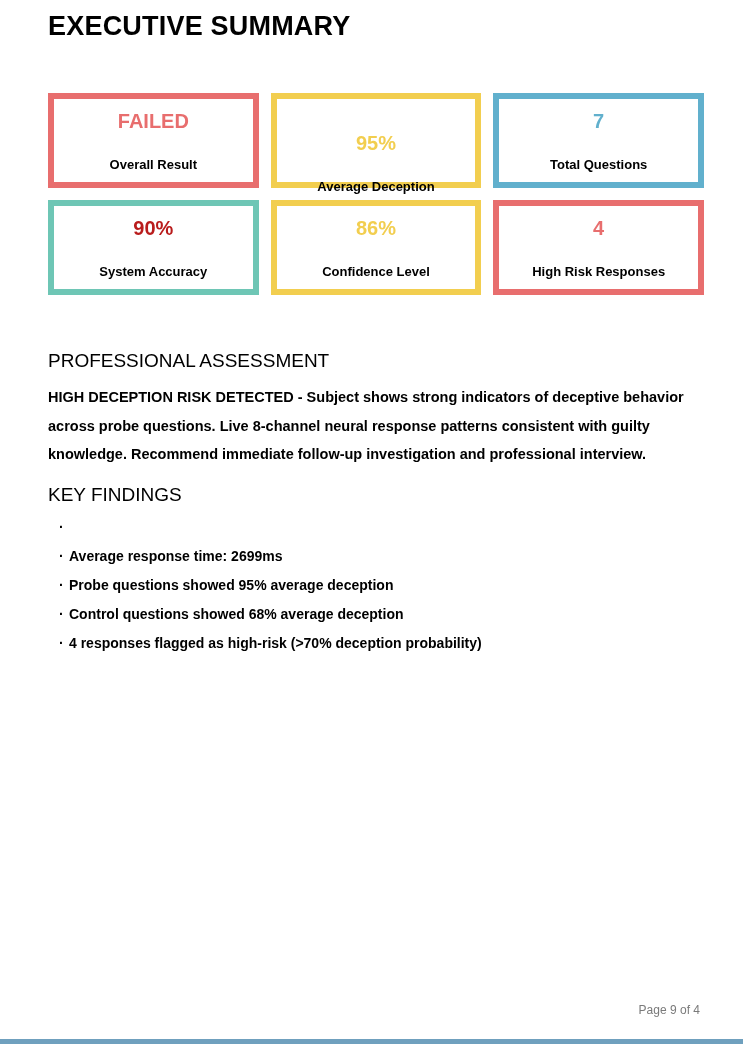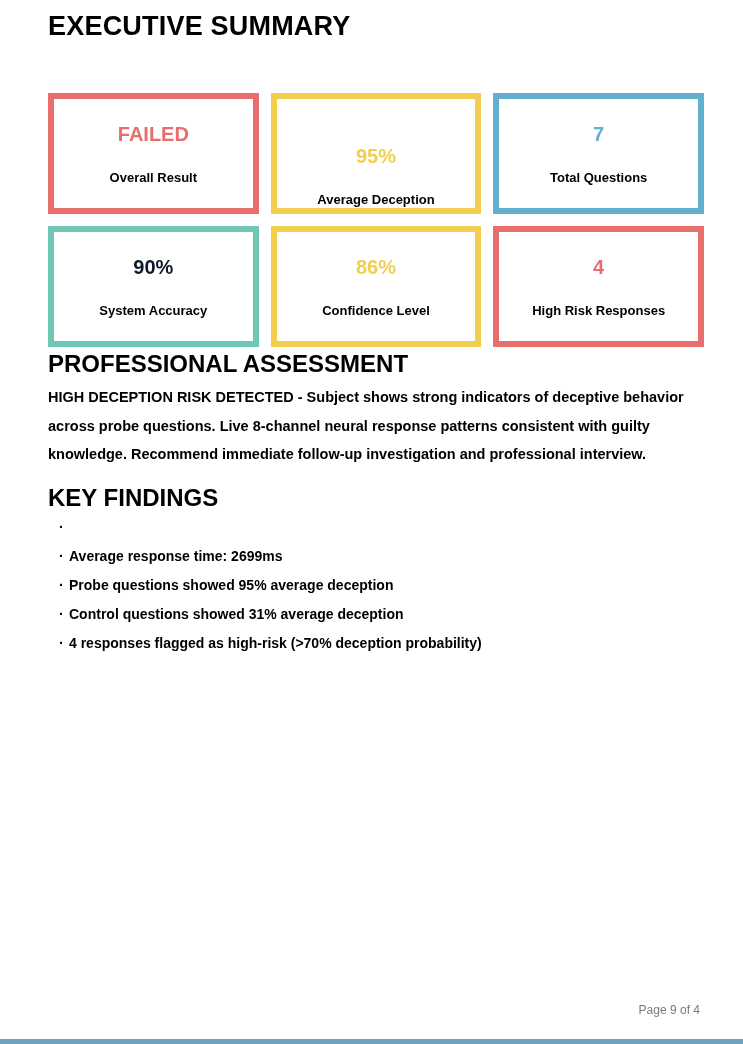--- a/index.html
+++ b/index.html
@@ -27,21 +27,21 @@
     position: absolute;
     left: 48px;
     top: 93px;
     width: 656px;
     display: grid;
     grid-template-columns: repeat(3, 1fr);
     column-gap: 12px;
     row-gap: 12px;
   }
   .card {
-    height: 121px;
+    height: 95px;
     background: #ffffff;
     border: 6px solid #ef4444; 
     display: flex;
     flex-direction: column;
     align-items: center;
     justify-content: center;
     gap: 9px;
   }
   .card-value {
     font-size: 20px;
@@ -51,22 +51,22 @@
   .card-label {
     font-size: 13px;
     font-weight: 700;
     color: #000000;
     line-height: 1;
     margin-top: 18px;
   }
   .section-heading {
     position: absolute;
     left: 48px;
-    font-size: 24px;
-    font-weight: 700;
+    font-size: 19px;
+    font-weight: 400;
     color: #000000;
   }
   .h-assess { top: 350px; }
   .assess-body {
     position: absolute;
     left: 48px;
     top: 383px;
     width: 652px;
     font-size: 14.5px;
     line-height: 28.5px;
@@ -130,21 +130,21 @@
       <div class="card-value" style="color: rgb(242, 206, 79); margin-top: 44px;">95%</div>
       <div class="card-label">Average Deception</div>
     </div>
 
     <div class="card" style="border-color: rgb(97, 176, 205);">
       <div class="card-value" style="color: rgb(97, 176, 205);">7</div>
       <div class="card-label">Total Questions</div>
     </div>
 
     <div class="card" style="border-color: rgb(110, 198, 181);">
-      <div class="card-value" style="color: #0f172a;">90%</div>
+      <div class="card-value" style="color: #b91c1c;">90%</div>
       <div class="card-label">System Accuracy</div>
     </div>
 
     <div class="card" style="border-color: rgb(242, 206, 79);">
       <div class="card-value" style="color: rgb(242, 206, 79);">86%</div>
       <div class="card-label">Confidence Level</div>
     </div>
 
     <div class="card" style="border-color: rgb(232, 110, 110);">
       <div class="card-value" style="color: rgb(232, 110, 110);">4</div>
@@ -166,21 +166,21 @@
     <li>
       <span class="bullet">·</span>
       <span>Average response time: 2699ms</span>
     </li>
     <li>
       <span class="bullet">·</span>
       <span>Probe questions showed 95% average deception</span>
     </li>
     <li>
       <span class="bullet">·</span>
-      <span>Control questions showed 31% average deception</span>
+      <span>Control questions showed 68% average deception</span>
     </li>
     <li>
       <span class="bullet">·</span>
       <span>4 responses flagged as high-risk (&gt;70% deception probability)</span>
     </li>
   </ul>
 
   <div class="page-number">Page 9 of 4</div>
 
   <div class="bottom-bar" style="background: rgb(111, 160, 190);"></div>

